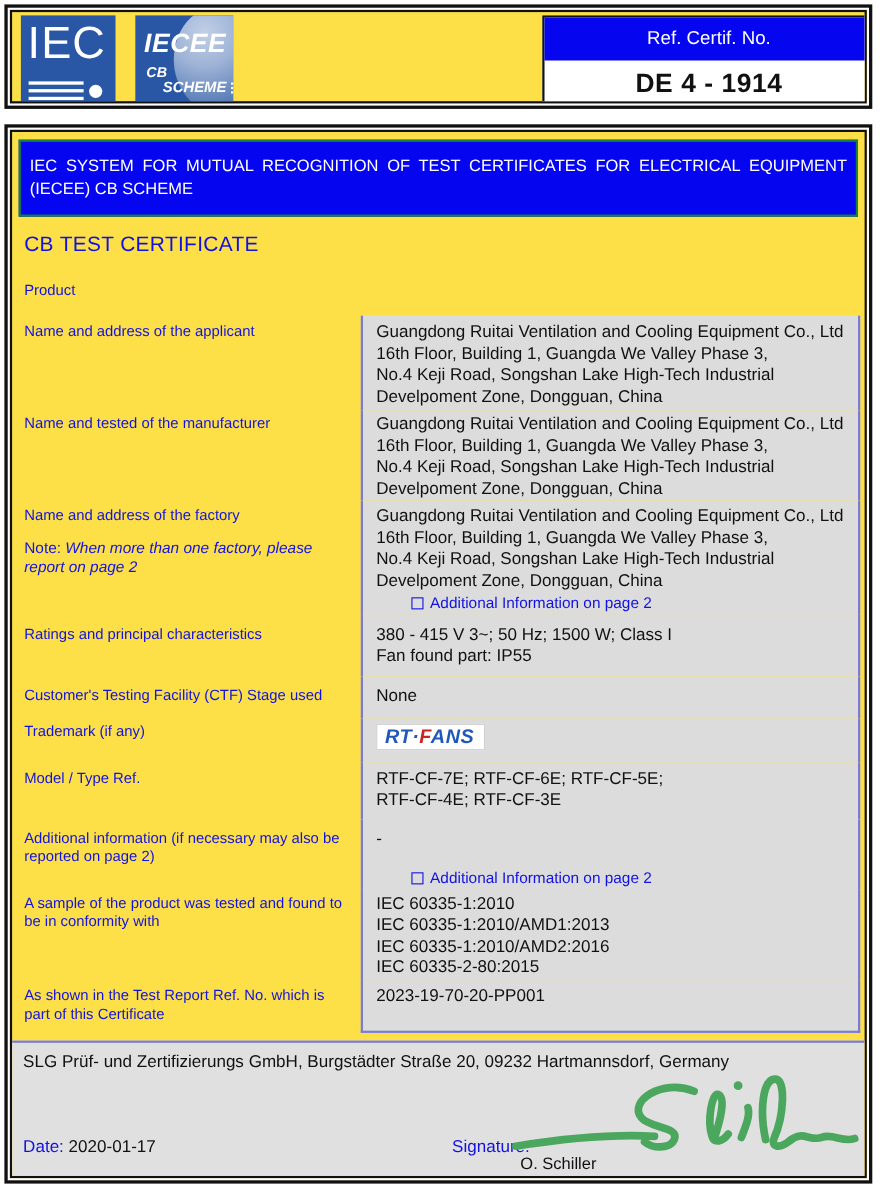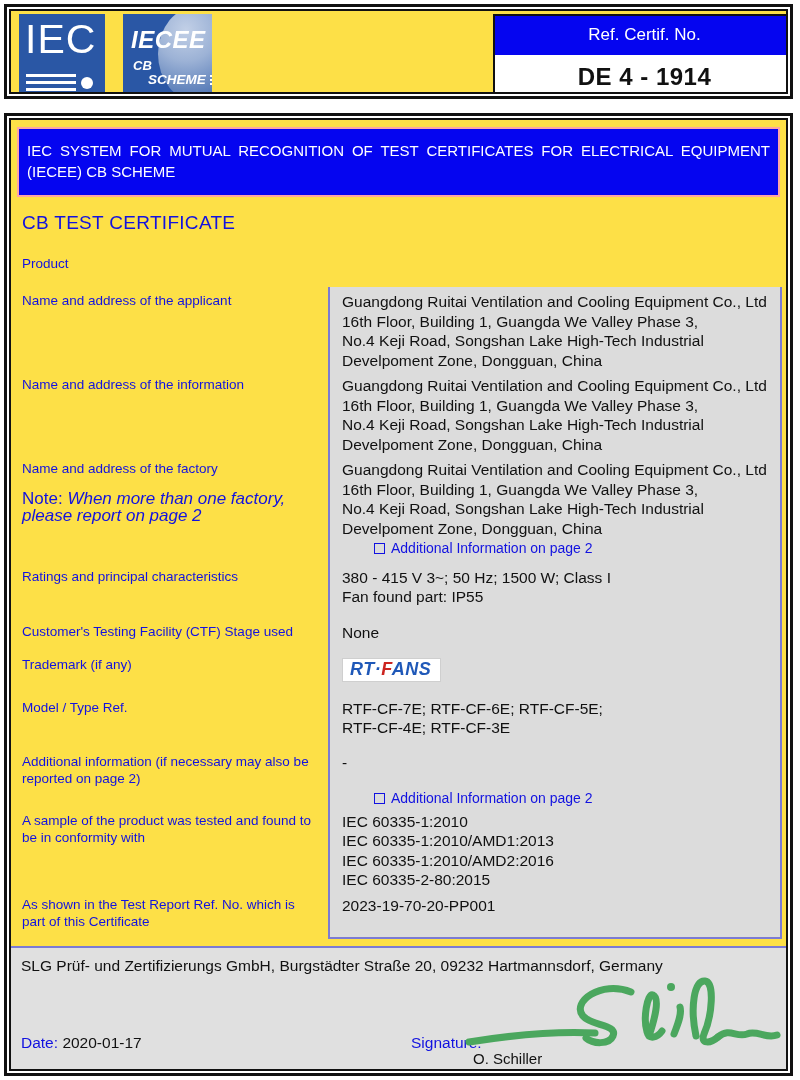--- a/index.html
+++ b/index.html
@@ -35,21 +35,21 @@
   .cb-text{position:absolute;left:10px;top:44px;color:#fff;font-size:13px;font-weight:bold;font-style:italic;}
   .scheme-row{position:absolute;left:10px;top:58px;display:flex;align-items:center;margin-left:15px;}
   .scheme-text{color:#fff;font-size:13.5px;font-weight:bold;font-style:italic;}
   .scheme-lines{display:inline-block;margin-left:4px;}
   .scheme-lines i{display:block;width:13px;height:2px;background:#fff;margin:2px 0;}
   .ref-box{position:absolute;left:482px;top:3px;width:303px;height:85px;border:2px solid #111;background:#fff;}
   .ref-bar{height:39px;background:var(--banner-blue);color:#fff;font-size:17px;text-align:center;line-height:38px;}
   .ref-no{text-align:center;font-size:24px;font-weight:bold;padding-top:8px;letter-spacing:.5px;}
 
   
-  .banner{margin:7px 6px 0 6px;border:2px solid #fca5a5;background:var(--banner-blue);color:#fff;
+  .banner{margin:7px 6px 0 6px;border:2px solid #15803d;background:var(--banner-blue);color:#fff;
     padding:11px 8px 13px 8px;font-size:15px;line-height:21px;}
   .banner-l1{text-align:justify;text-align-last:justify;}
   .doc-title{margin:15px 0 0 11px;color:var(--label-blue);font-size:19px;font-weight:500;letter-spacing:.3px;}
 
   
   .form{margin:9px 0 0 11px;width:760px;font-size:15.5px;}
   .row{display:flex;}
   .lbl{width:306px;padding-right:10px;color:var(--label-blue);font-size:13.5px;line-height:17px;}
   .val{flex:1;background:var(--box-fill);border-left:2px solid var(--box-border);border-right:2px solid var(--box-border);
     padding-left:12px;padding-right:10px;line-height:19.5px;}
@@ -59,21 +59,21 @@
   .r2{min-height:86px}.r2 .lbl,.r2 .val{padding-top:5px}
   .r3{min-height:82px}.r3 .lbl,.r3 .val{padding-top:3px}
   .r4{min-height:90px}.r4 .lbl,.r4 .val{padding-top:5px}
   .r5{min-height:56px}.r5 .lbl,.r5 .val{padding-top:9px}
   .r6{min-height:40px}.r6 .lbl,.r6 .val{padding-top:3px}
   .r7{min-height:38px}.r7 .lbl,.r7 .val{padding-top:8px}
   .r8{min-height:52px}.r8 .lbl,.r8 .val{padding-top:6px}
   .r9{min-height:52px}.r9 .lbl,.r9 .val{padding-top:8px}
   .r10{min-height:82px}.r10 .lbl,.r10 .val{padding-top:3px}
   .r11{min-height:48px}.r11 .lbl,.r11 .val{padding-top:5px}
-  .note{margin-top:13px;font-size:17px;color:var(--label-blue);}
+  .note{margin-top:13px;font-size:14px;color:var(--label-blue);}
   .note .it{font-style:italic;}
   .addl-line{color:var(--label-blue);font-size:14px;margin-top:1px;padding-left:32px;}
   .cb-glyph{display:inline-block;width:11px;height:11px;border:1.5px solid var(--label-blue);margin-right:6px;vertical-align:-1px;}
   .spacer14{height:16px;}
   .tm-logo{display:inline-block;background:#fff;border:1px solid #cfcfcf;padding:1px 9px 2px 7px;
     font-style:italic;font-weight:bold;font-size:18px;letter-spacing:.5px;margin-top:2px;}
   .tm-rt,.tm-ans{color:#1f58b8;}
   .tm-f{color:#cc2420;}
 
   
@@ -144,21 +144,21 @@
           <div class="lbl">Name and address of the applicant</div>
           <div class="val">
             <div>Guangdong Ruitai Ventilation and Cooling Equipment Co., Ltd</div>
             <div>16th Floor, Building 1, Guangda We Valley Phase 3,</div>
             <div>No.4 Keji Road, Songshan Lake High-Tech Industrial</div>
             <div>Develpoment Zone, Dongguan, China</div>
           </div>
         </div>
 
         <div class="row r3">
-          <div class="lbl">Name and address of the information</div>
+          <div class="lbl">Name and tested of the manufacturer</div>
           <div class="val">
             <div>Guangdong Ruitai Ventilation and Cooling Equipment Co., Ltd</div>
             <div>16th Floor, Building 1, Guangda We Valley Phase 3,</div>
             <div>No.4 Keji Road, Songshan Lake High-Tech Industrial</div>
             <div>Develpoment Zone, Dongguan, China</div>
           </div>
         </div>
 
         <div class="row r4">
           <div class="lbl">

